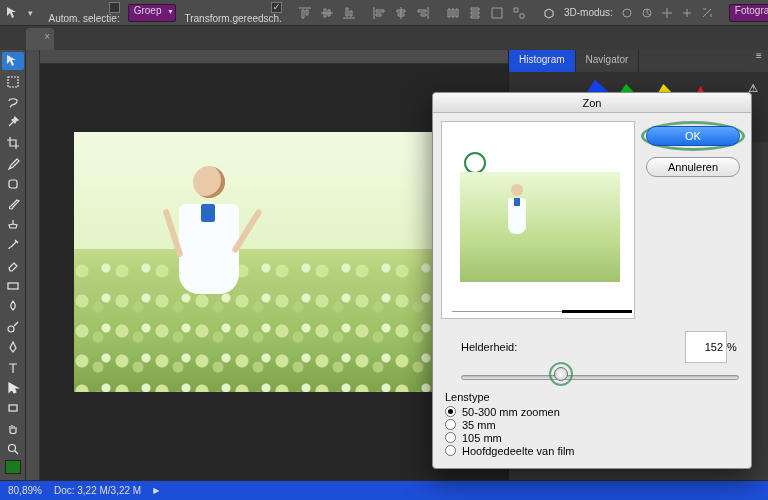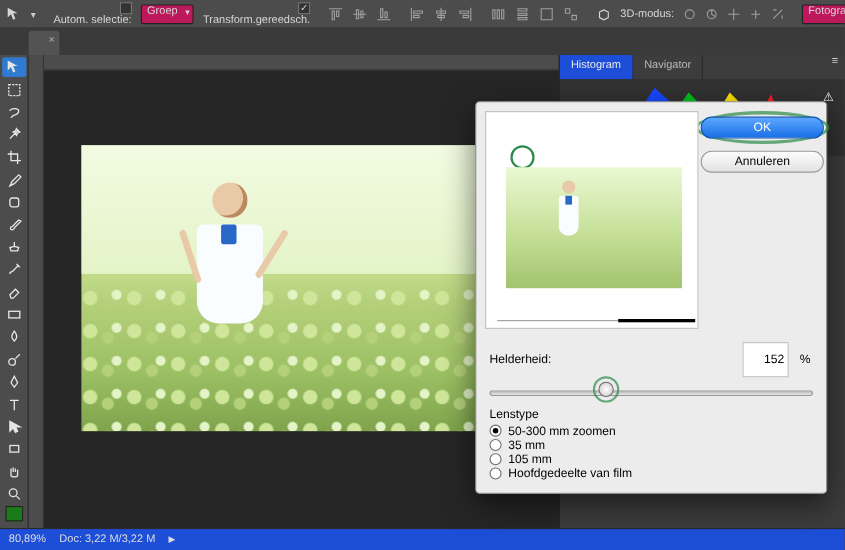--- a/index.html
+++ b/index.html
@@ -9,21 +9,21 @@
   .options-bar {
     height: 26px; background: #4c4c4c; border-bottom: 1px solid #2d2d2d;
     display: flex; align-items: center; padding: 0 6px; gap: 8px; color: #d6d6d6;
     font-size: 10px;
   }
   .opt-tool-icon { width: 22px; height: 22px; display:flex;align-items:center;justify-content:center; }
   .opt-tool-icon svg { fill:#d6d6d6; }
   .opt-check { display:flex; align-items:flex-end; gap:0;flex-direction:column; }
   .opt-check .box { width:11px; height:11px; border:1px solid #777; background:#333; display:inline-flex;align-items:center;justify-content:center; }
   .opt-check.checked .box::after { content:"✓"; font-size:9px; color:#d6d6d6; line-height:1; }
-  .opt-select { height:18px; background:#be185d; border:1px solid #222; color:#d6d6d6; padding:0 14px 0 5px; font-size:10px; position:relative; border-radius:2px; }
+  .opt-select { height:18px; background:#701a75; border:1px solid #222; color:#d6d6d6; padding:0 14px 0 5px; font-size:10px; position:relative; border-radius:2px; }
   .opt-select::after { content:"▾"; position:absolute; right:3px; top:2px; font-size:8px; }
   .opt-sep { width:1px; height:18px; background:#2d2d2d; }
   .opt-iconbtn { width:20px;height:20px;display:flex;align-items:center;justify-content:center;border-radius:2px;opacity:.6; }
   .opt-iconbtn svg { stroke:#d6d6d6; fill:none; stroke-width:1; }
   .opt-iconbtn.enabled { opacity:1; }
   .opt-label { white-space:nowrap; }
 
   
   .tab-bar { height:24px; background:#3a3a3a; display:flex; align-items:flex-end; padding-left:26px; }
   .doc-tab { height:22px; background:#535353; color:#e8e8e8; font-size:10px; padding:4px 18px 0 10px; border-top-left-radius:3px; border-top-right-radius:3px; position:relative; }
@@ -89,26 +89,26 @@
   .preview-box .cursor { position:absolute; left:22px; top:30px; width:22px;height:22px; border:2px solid #2e8a4a; border-radius:50%; }
   .preview-box .mini { position:absolute; left:18px; top:50px; width:160px; height:110px; background:linear-gradient(180deg,#eaf9d3,#c2dd92 60%,#a2c36f); }
   .preview-box .mini .sub { position:absolute; left:46px; top:12px; width:22px;height:64px; }
   .preview-box .mini .sub .h { width:12px;height:12px;background:#e8c9a8;border-radius:50%;margin:0 auto; }
   .preview-box .mini .sub .d { width:18px;height:36px;background:#fafdff;margin:2px auto;border-radius:3px 3px 8px 8px; position:relative;}
   .preview-box .mini .sub .d::after{content:"";position:absolute;left:6px;top:0;width:6px;height:8px;background:#2a68c8;}
   .preview-shadow { position:absolute; left:10px; bottom:6px; right:10px; height:1px; background:#999; }
   .preview-shadow::after { content:""; position:absolute; right:-8px; bottom:-1px; width:70px; height:3px; background:#000; }
 
   .dialog-right { width:100px; display:flex; flex-direction:column; gap:6px; align-items:center; }
-  .btn { width:112px; height:20px; border-radius:10px; border:1px solid #9a9a9a; font-size:11px; background:linear-gradient(#fcfcfc,#e2e2e2); }
+  .btn { width:94px; height:20px; border-radius:10px; border:1px solid #9a9a9a; font-size:11px; background:linear-gradient(#fcfcfc,#e2e2e2); }
   .btn.primary { background:linear-gradient(#5ea7ff,#1a6fe8); border-color:#0d54b5; color:#fff; }
   .ring { border:3px solid rgba(46,138,74,.7); border-radius:50%/50%; padding:2px; display:inline-block; }
 
   .dialog-lower { padding:4px 12px 10px; }
-  .row { display:flex; align-items:center; gap:10px; margin-bottom:6px; }
+  .row { display:flex; align-items:center; margin-bottom:6px;margin-left:16px; }
   .row label { width:60px; }
   .slider-wrap { flex:1; position:relative; height:16px; display:flex;align-items:center; }
   .slider-track { flex:1; height:5px; background:linear-gradient(#bbb,#e6e6e6); border:1px solid #969696; border-radius:3px; }
   .slider-thumb { position:absolute; top:-2px; width:14px;height:14px; background:radial-gradient(#fff,#c6c6c6); border:1px solid #6d6d6d; border-radius:50%; }
   .slider-ring { position:absolute; width:24px;height:24px;border:2px solid rgba(46,138,74,.7); border-radius:50%; top:-7px; }
   .num-input { width:42px; height:32px; text-align:right; border:1px solid #bfbfbf; background:#fff; font-size:11px; padding-right:3px; }
   .pct { width:12px; }
 
   .fieldset { border:none; margin-top:6px; }
   .fieldset .legend { font-size:11px; margin-bottom:3px; }
@@ -391,20 +391,21 @@
   </div>
 </div>
 
 <div class="status">
   <span>80,89%</span>
   <span>Doc: 3,22 M/3,22 M</span>
   <span class="chev">▶</span>
 </div>
 
 <div class="dialog">
+  <div class="dialog-title">Zon</div>
 
   <div class="dialog-body">
     <div class="preview-box">
       <div class="cursor"></div>
       <div class="mini">
         <div class="sub">
             <div class="h"></div>
             <div class="d"></div>
           </div>
       </div>

